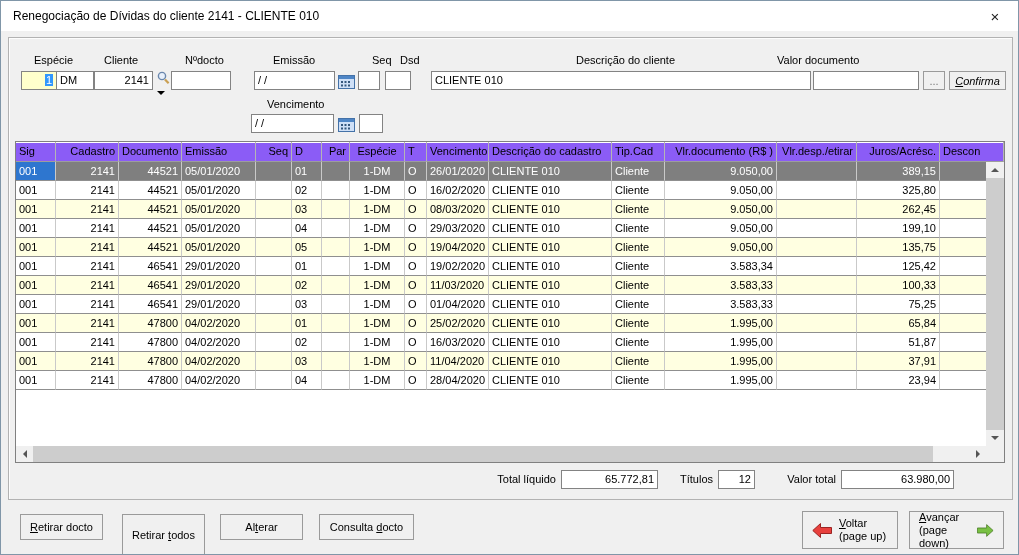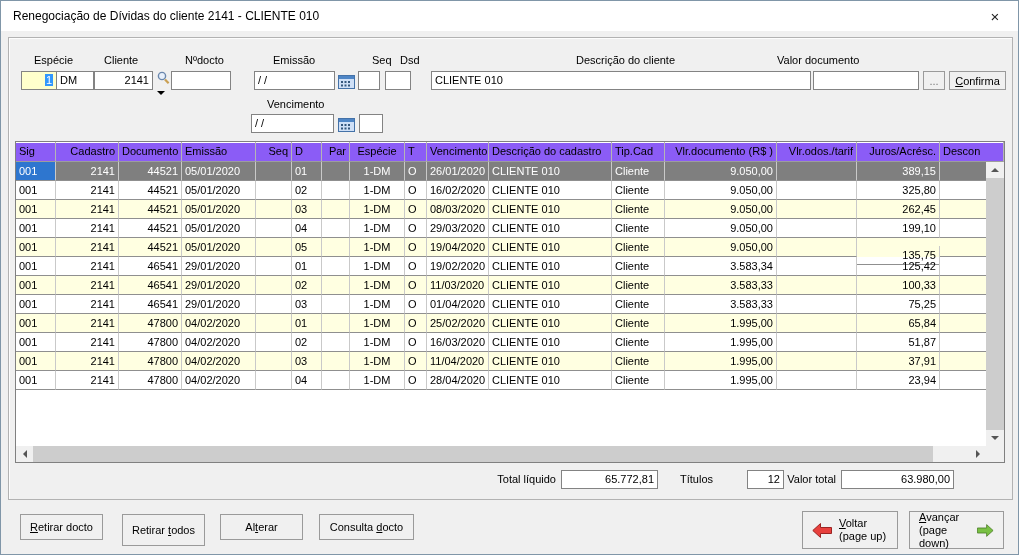--- a/index.html
+++ b/index.html
@@ -94,21 +94,21 @@
           <rect x="6.5" y="11.5" width="2" height="2"></rect>
           <rect x="10" y="11.5" width="2" height="2"></rect>
         </g>
     </svg>
   </div>
   <div class="fld" style="left:357px;top:70px;width:22px;"></div>
   <div class="fld" style="left:384px;top:70px;width:26px;"></div>
   <div class="fld" style="left:430px;top:70px;width:380px;">CLIENTE 010</div>
   <div class="fld right" style="left:812px;top:70px;width:106px;"></div>
   <div class="btn" style="left:922px;top:70px;width:22px;height:19px;color:#777;">...</div>
-  <div class="btn" style="left:948px;top:70px;width:57px;height:19px;">
+  <div class="btn" style="left:948px;top:70px;width:57px;height:19px;font-style:italic;">
     <span><span></span><span class="u">C</span><span>onfirma</span></span>
   </div>
 
   <div class="lbl" style="left:266px;top:97px;">Vencimento</div>
   <div class="fld" style="left:250px;top:113px;width:83px;">/ /</div>
   <div class="iconbtn" style="left:336px;top:113px;width:19px;height:19px;position:absolute;">
     <svg width="17" height="16" viewBox="0 0 17 16">
       <rect x="0.5" y="2.5" width="16" height="13" fill="#cfe0f7" stroke="#4472a8"></rect>
       <rect x="1" y="3" width="15" height="3" fill="#4f86c6"></rect>
       <g fill="#35577d">
@@ -131,21 +131,21 @@
         <div class="hc" style="width: 74px; text-align: left;">Emissão</div>
         <div class="hc" style="width: 36px; text-align: right;">Seq</div>
         <div class="hc" style="width: 30px; text-align: left;">D</div>
         <div class="hc" style="width: 28px; text-align: right;">Par</div>
         <div class="hc" style="width: 55px; text-align: center;">Espécie</div>
         <div class="hc" style="width: 22px; text-align: left;">T</div>
         <div class="hc" style="width: 62px; text-align: left;">Vencimento</div>
         <div class="hc" style="width: 123px; text-align: left;">Descrição do cadastro</div>
         <div class="hc" style="width: 53px; text-align: left;">Tip.Cad</div>
         <div class="hc" style="width: 112px; text-align: right;">Vlr.documento (R$ )</div>
-        <div class="hc" style="width: 80px; text-align: right;">Vlr.odos./tarif</div>
+        <div class="hc" style="width: 80px; text-align: right;">Vlr.desp./etirar</div>
         <div class="hc" style="width: 83px; text-align: right;">Juros/Acrésc.</div>
         <div class="hc" style="width: 64px; text-align: left;">Descon</div>
       </div>
     <div id="grid-body">
         <div class="gr alt sel">
           <div class="gc c0" style="width: 40px; text-align: left;">001</div>
           <div class="gc c1" style="width: 63px; text-align: right;">2141</div>
           <div class="gc c2" style="width: 63px; text-align: right;">44521</div>
           <div class="gc c3" style="width: 74px; text-align: left;">05/01/2020</div>
           <div class="gc c4" style="width: 36px; text-align: right;"></div>
@@ -223,21 +223,21 @@
           <div class="gc c4" style="width: 36px; text-align: right;"></div>
           <div class="gc c5" style="width: 30px; text-align: left;">05</div>
           <div class="gc c6" style="width: 28px; text-align: right;"></div>
           <div class="gc c7" style="width: 55px; text-align: center;">1-DM</div>
           <div class="gc c8" style="width: 22px; text-align: left;">O</div>
           <div class="gc c9" style="width: 62px; text-align: left;">19/04/2020</div>
           <div class="gc c10" style="width: 123px; text-align: left;">CLIENTE 010</div>
           <div class="gc c11" style="width: 53px; text-align: left;">Cliente</div>
           <div class="gc c12" style="width: 112px; text-align: right;">9.050,00</div>
           <div class="gc c13" style="width: 80px; text-align: right;"></div>
-          <div class="gc c14" style="width: 83px; text-align: right; margin-top: 8px;">135,75</div>
+          <div class="gc c14" style="width: 83px; text-align: right;">135,75</div>
           <div class="gc c15" style="width: 64px; text-align: left;"></div>
         </div>
         <div class="gr">
           <div class="gc c0" style="width: 40px; text-align: left;">001</div>
           <div class="gc c1" style="width: 63px; text-align: right;">2141</div>
           <div class="gc c2" style="width: 63px; text-align: right;">46541</div>
           <div class="gc c3" style="width: 74px; text-align: left;">29/01/2020</div>
           <div class="gc c4" style="width: 36px; text-align: right;"></div>
           <div class="gc c5" style="width: 30px; text-align: left;">01</div>
           <div class="gc c6" style="width: 28px; text-align: right;"></div>
@@ -378,28 +378,28 @@
       <div class="sbtn">
           <span class="tri rightt"></span>
         </div>
     </div>
     <div class="corner"></div>
   </div>
 
   <div class="lbl" style="left:400px;top:472px;width:155px;text-align:right;">Total líquido</div>
   <div class="fld right" style="left:560px;top:469px;width:97px;">65.772,81</div>
   <div class="lbl" style="left:650px;top:472px;width:62px;text-align:right;">Títulos</div>
-  <div class="fld right" style="left:717px;top:469px;width:37px;margin-left:29px;">12</div>
+  <div class="fld right" style="left:717px;top:469px;width:37px;">12</div>
   <div class="lbl" style="left:758px;top:472px;width:77px;text-align:right;">Valor total</div>
   <div class="fld right" style="left:840px;top:469px;width:113px;">63.980,00</div>
 
   <div class="btn" style="left:19px;top:513px;width:83px;height:26px;">
     <span><span></span><span class="u">R</span><span>etirar docto</span></span>
   </div>
-  <div class="btn" style="left:121px;top:513px;width:83px;height:32px;">
+  <div class="btn" style="left:121px;top:513px;width:83px;height:42px;">
     <span><span>Retirar </span><span class="u">t</span><span>odos</span></span>
   </div>
   <div class="btn" style="left:219px;top:513px;width:83px;height:26px;">
     <span><span>Al</span><span class="u">t</span><span>erar</span></span>
   </div>
   <div class="btn" style="left:318px;top:513px;width:95px;height:26px;">
     <span><span>Consulta </span><span class="u">d</span><span>octo</span></span>
   </div>
 
   <div class="navbtn" style="left:908px;top:510px;width:95px;height:38px;">

